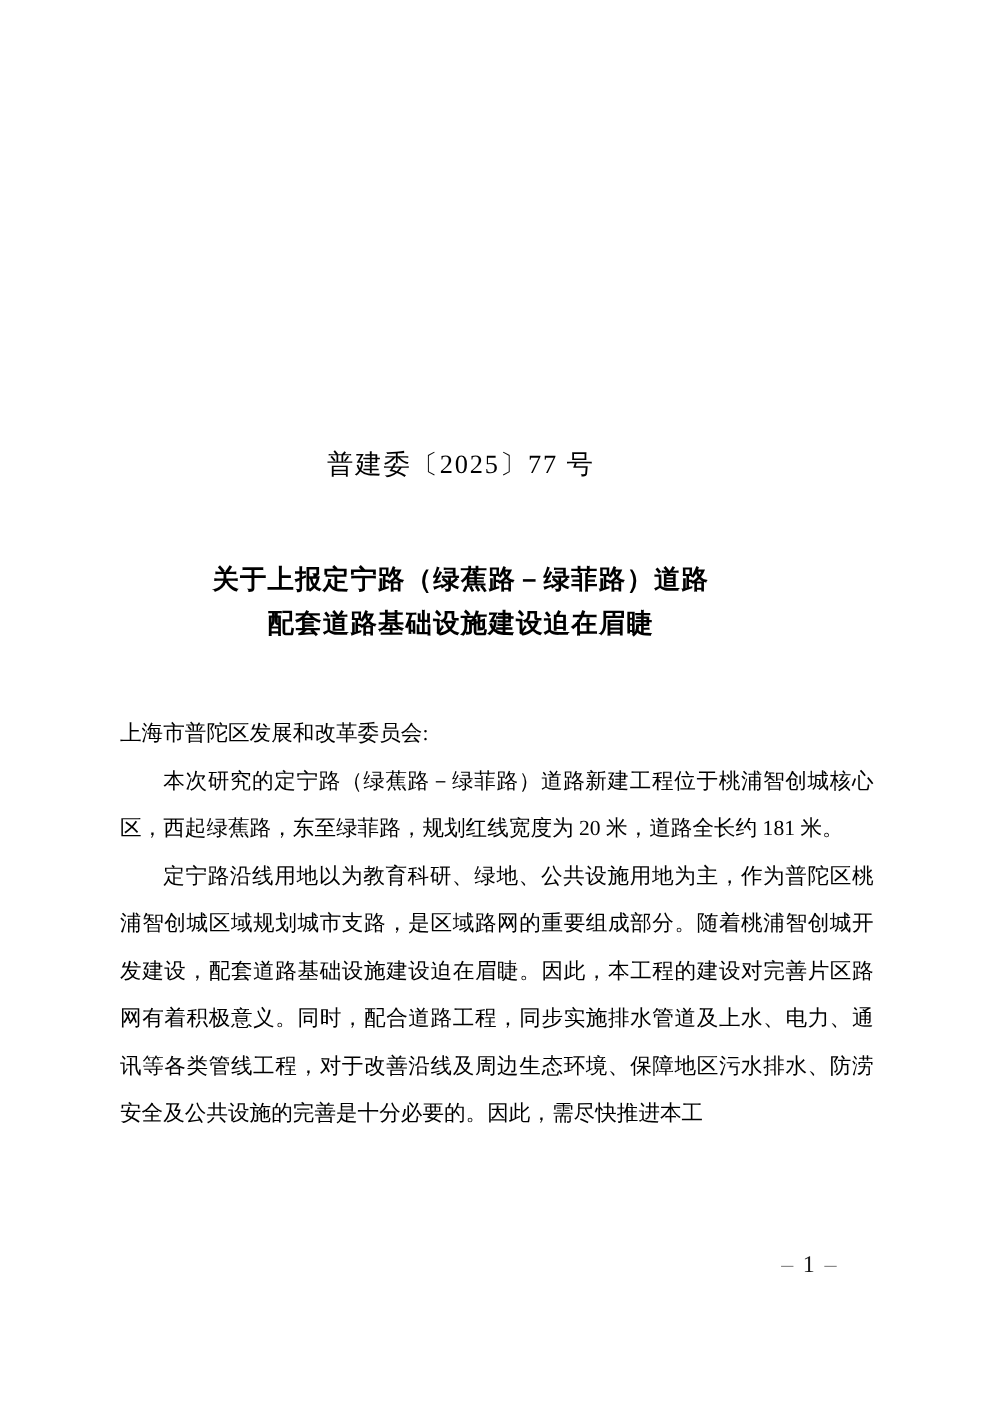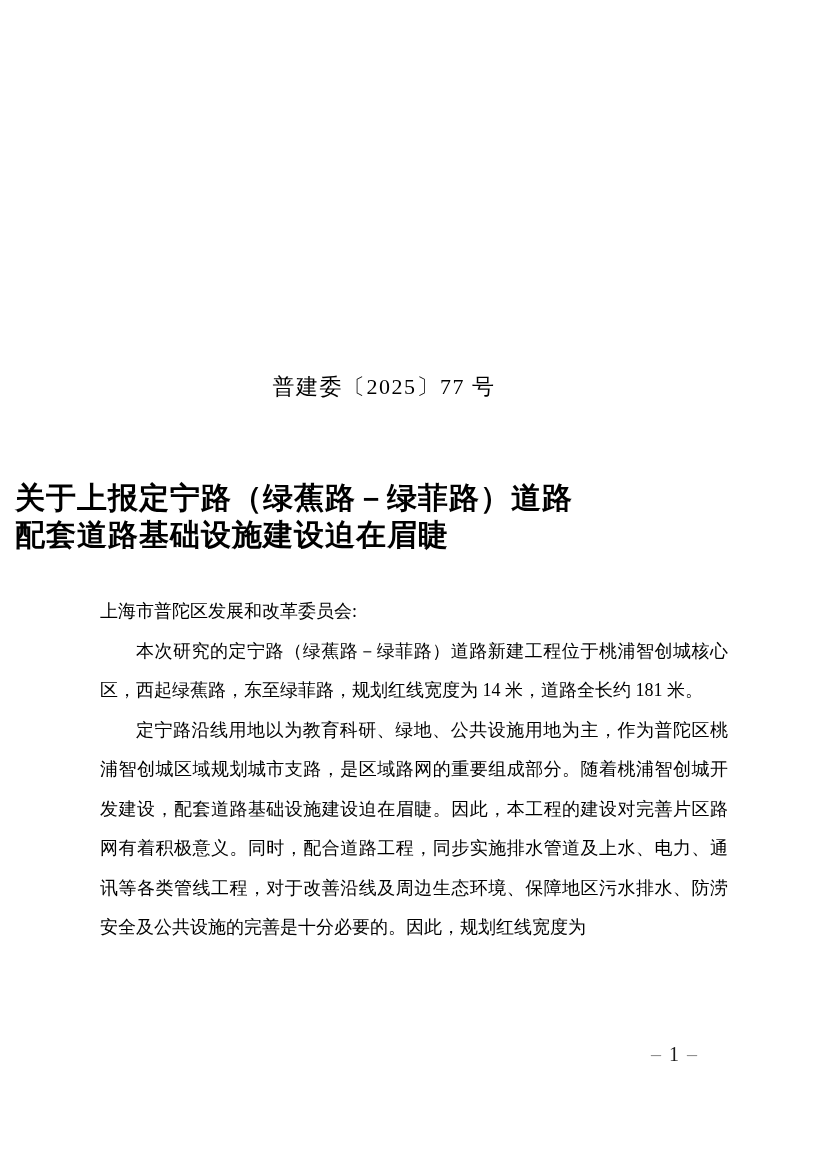--- a/index.html
+++ b/index.html
@@ -24,23 +24,23 @@
     text-align: center;
     font-size: 22px;
     letter-spacing: 1.5px;
     white-space: pre;
   }
   .title {
     position: absolute;
     top: 464px;
     left: 0;
     width: 100%;
-    margin: 15px;
-    text-align: left;
-    font-size: 30px;
+    margin: 0;
+    text-align: center;
+    font-size: 22px;
     font-weight: bold;
     line-height: 37px;
     letter-spacing: 1px;
   }
   .title-line {
     display: block;
   }
   .body {
     position: absolute;
     top: 592px;
@@ -81,21 +81,21 @@
 
   <div class="doc-number">普建委〔2025〕77 号</div>
 
   <h1 class="title">
     <span class="title-line">关于上报定宁路（绿蕉路－绿菲路）道路</span>
     <span class="title-line">配套道路基础设施建设迫在眉睫</span>
   </h1>
 
   <div class="body">
     <p class="addressee">上海市普陀区发展和改革委员会:</p>
-    <p class="para">本次研究的定宁路（绿蕉路－绿菲路）道路新建工程位于桃浦智创城核心区，西起绿蕉路，东至绿菲路，规划红线宽度为 14 米，道路全长约 181 米。</p>
-    <p class="para">定宁路沿线用地以为教育科研、绿地、公共设施用地为主，作为普陀区桃浦智创城区域规划城市支路，是区域路网的重要组成部分。随着桃浦智创城开发建设，配套道路基础设施建设迫在眉睫。因此，本工程的建设对完善片区路网有着积极意义。同时，配合道路工程，同步实施排水管道及上水、电力、通讯等各类管线工程，对于改善沿线及周边生态环境、保障地区污水排水、防涝安全及公共设施的完善是十分必要的。因此，规划红线宽度为</p>
+    <p class="para">本次研究的定宁路（绿蕉路－绿菲路）道路新建工程位于桃浦智创城核心区，西起绿蕉路，东至绿菲路，规划红线宽度为 20 米，道路全长约 181 米。</p>
+    <p class="para">定宁路沿线用地以为教育科研、绿地、公共设施用地为主，作为普陀区桃浦智创城区域规划城市支路，是区域路网的重要组成部分。随着桃浦智创城开发建设，配套道路基础设施建设迫在眉睫。因此，本工程的建设对完善片区路网有着积极意义。同时，配合道路工程，同步实施排水管道及上水、电力、通讯等各类管线工程，对于改善沿线及周边生态环境、保障地区污水排水、防涝安全及公共设施的完善是十分必要的。因此，需尽快推进本工</p>
   </div>
 
   <div class="page-number">
     <span class="dash">–</span><span class="num">1</span><span class="dash">–</span>
   </div>
 
 </div>
 
 </body></html>

